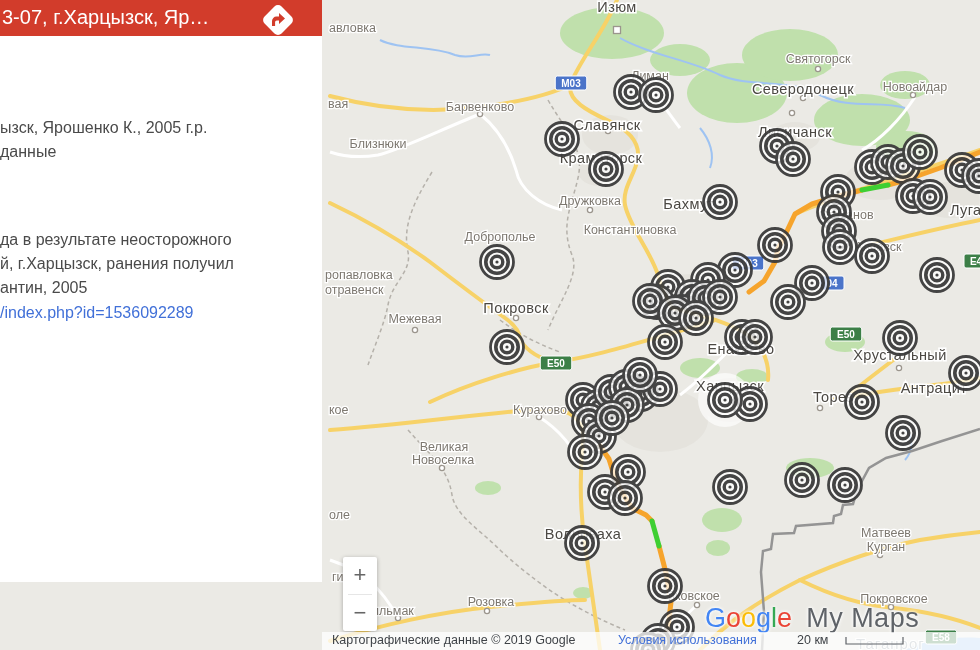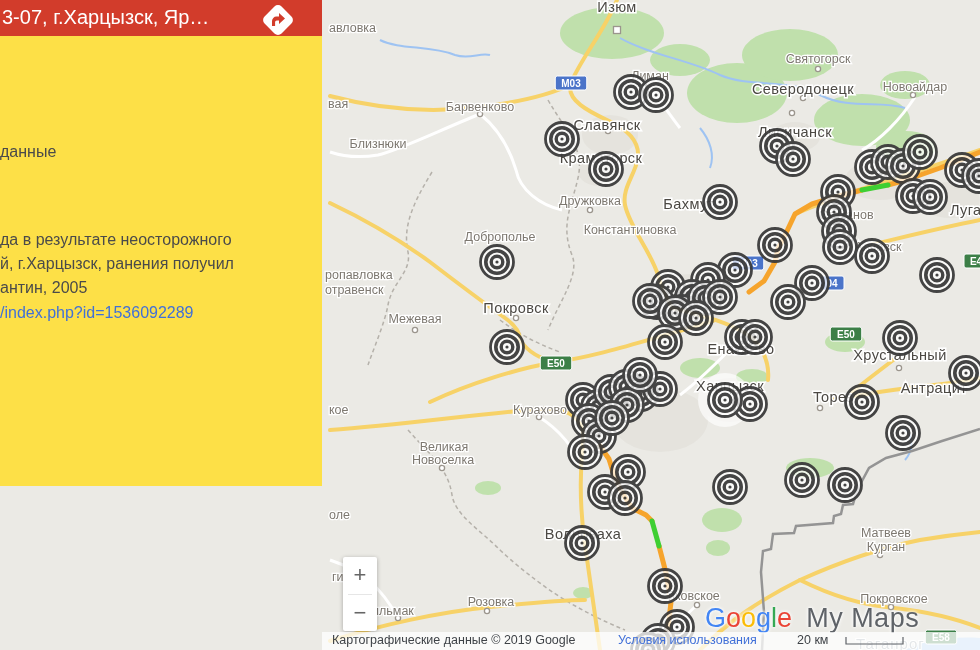--- a/index.html
+++ b/index.html
@@ -10,21 +10,21 @@
   #map-svg{position:absolute;left:0;top:0;cursor:grab;}
   .dot{fill:#fff;stroke:#9b958d;stroke-width:1.3;}
   .lbl-town{font:12.5px "Liberation Sans",sans-serif;fill:#7d7870;
             stroke:#ffffff;stroke-width:2.5;paint-order:stroke;}
   .lbl-city{font:500 14.5px "Liberation Sans",sans-serif;fill:#4b4843;letter-spacing:.4px;
             stroke:#ffffff;stroke-width:3;paint-order:stroke;}
   .lbl-grey{font:15px "Liberation Sans",sans-serif;fill:#95a0a8;letter-spacing:1px;
             stroke:#ffffff;stroke-width:2;paint-order:stroke;}
   .badge-text{font:bold 10px "Liberation Sans",sans-serif;fill:#fff;}
   
-  .panel{position:absolute;left:0;top:0;width:322px;height:486px;background:#fde047;z-index:6;}
+  .panel{position:absolute;left:0;top:0;width:322px;height:582px;background:#ffffff;z-index:6;}
   .panel-header{position:relative;height:36px;background:#d23c2b;color:#fff;overflow:hidden;}
   .place-title{position:absolute;left:2px;top:6px;font-size:20px;white-space:nowrap;}
   .dir-btn{position:absolute;right:24px;top:3px;width:40px;height:34px;border:0;background:transparent;cursor:pointer;padding:0;}
   .panel-line{position:absolute;left:0;font-size:16px;color:#4a4a4a;white-space:nowrap;}
   .panel-link{position:absolute;left:0;font-size:16px;color:#4170d8;text-decoration:none;white-space:nowrap;}
   
   .zoomctl{position:absolute;left:343px;top:557px;width:34px;height:74px;background:#fff;
            border-radius:2px;box-shadow:0 1px 4px rgba(0,0,0,.3);z-index:5;display:flex;flex-direction:column;}
   .zoomctl button{flex:1;border:0;background:transparent;font-size:22px;color:#666;cursor:pointer;line-height:1;padding:0;}
   .zoomctl .sep{height:1px;background:#e6e6e6;margin:0 5px;}
@@ -315,20 +315,21 @@
   <div class="panel">
     <div class="panel-header">
       <div class="place-title">3-07, г.Харцызск, Яр…</div>
       <button class="dir-btn" title="">
         <svg width="40" height="34" viewBox="0 0 40 34">
           <rect x="8" y="5" width="24" height="24" rx="5" fill="#ffffff" transform="rotate(45 20 17)"></rect>
           <path d="M14 23 v-5 a4.4 4.4 0 0 1 4.4-4.4 h2.6 V10 l6 5.5 -6 5.5 v-3.6 h-2.2 a1.7 1.7 0 0 0 -1.7 1.7 V23 z" fill="#d23c2b"></path>
         </svg>
       </button>
     </div>
+    <div class="panel-line" style="top:119px">ызск, Ярошенко К., 2005 г.р.</div>
     <div class="panel-line" style="top:143px">данные</div>
     <div class="panel-line" style="top:255px">й, г.Харцызск, ранения получил</div>
     <div class="panel-line" style="top:231px">да в результате неосторожного</div>
     <div class="panel-line" style="top:279px">антин, 2005</div>
     <a href="#" class="panel-link" style="top:304px">/index.php?id=1536092289</a>
   </div>
 
   <div class="zoomctl">
     <button>+</button>
     <div class="sep"></div>

